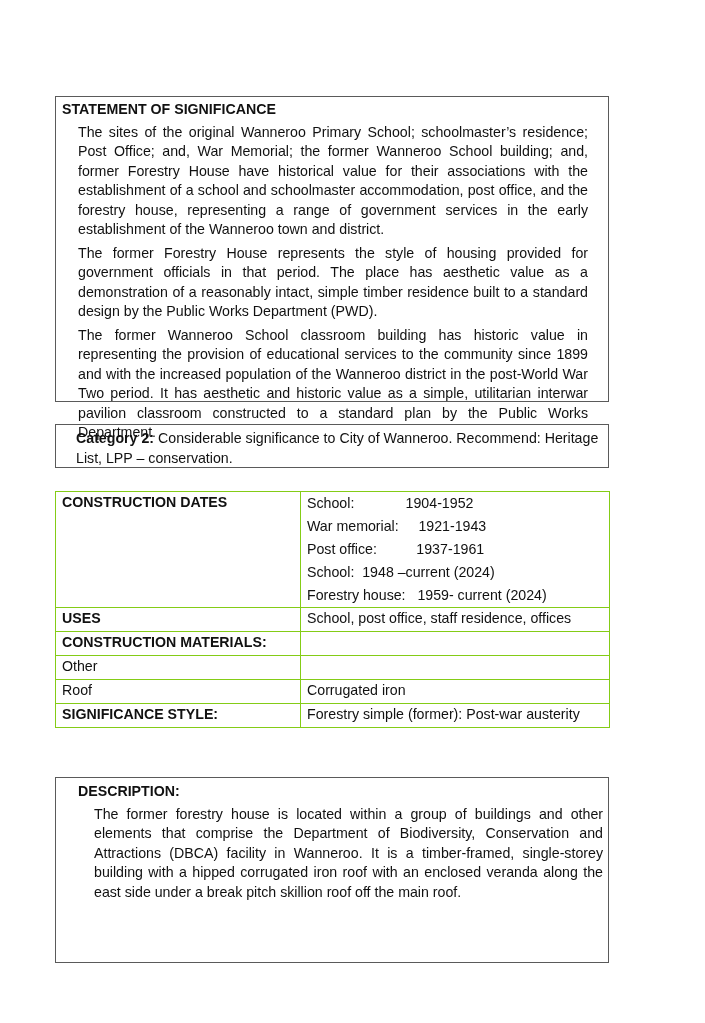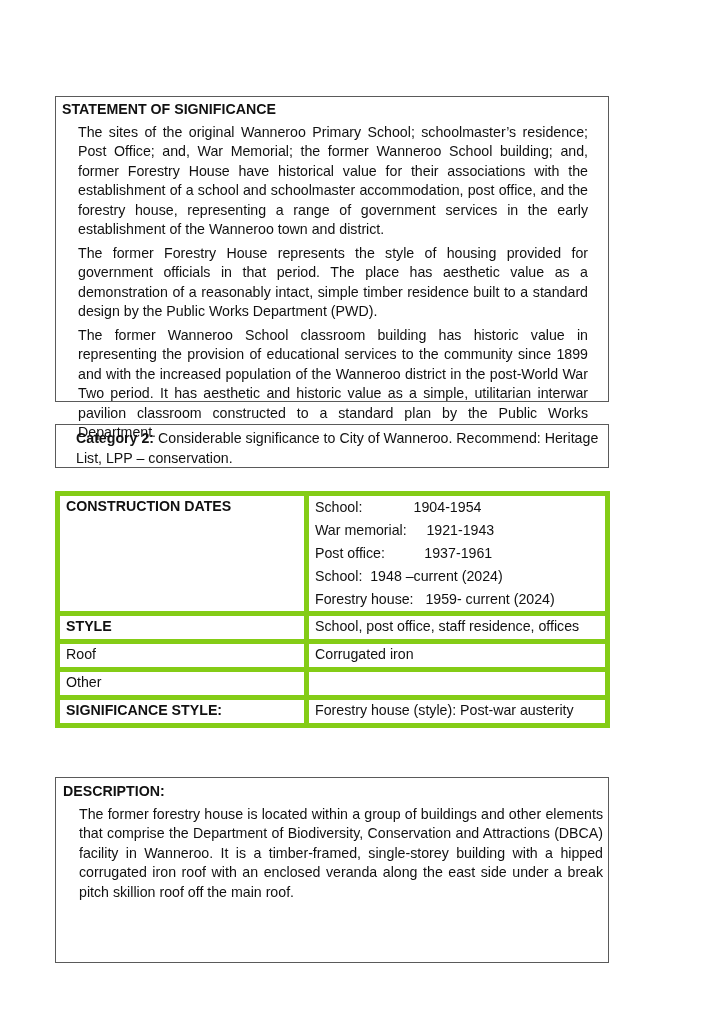--- a/index.html
+++ b/index.html
@@ -7,30 +7,30 @@
     width: 705px; height: 1023px; position: relative; overflow: hidden;
     font-family: "Liberation Sans", sans-serif; color: #111111;
     font-size: 14.2px; line-height: 19.5px;
   }
   .box {
     position: absolute; left: 55px; width: 554px;
     border: 1px solid #5a5a5a; box-sizing: border-box;
   }
   .sig { top: 96px; height: 306px; padding: 3px 20px 0 6px; }
   .cat { top: 424px; height: 44px; padding: 4px 5px 0 20px; }
-  .desc { top: 777px; height: 186px; padding: 4px 5px 0 7px; }
+  .desc { top: 777px; height: 186px; padding: 4px 5px 0 22px; }
   .heading { font-weight: bold; margin: 0 0 3px 0; }
   p.just { margin: 0 0 4px 16px; text-align: justify; }
   b { font-weight: bold; }
   table.info {
     position: absolute; left: 55px; top: 491px; width: 555px;
     border-collapse: collapse; table-layout: fixed;
   }
   table.info td {
-    border: 5px solid #84cc16; vertical-align: top;
+    border: 1px solid #84cc16; vertical-align: top;
     padding: 1px 6px 2px 6px; height: 20px;
   }
   table.info td.label { width: 232px; }
   .bold { font-weight: bold; }
   .dateline { height: 23px; line-height: 23px; white-space: pre; }
   .dates-cell { padding-top: 0 !important; padding-bottom: 0 !important; }
 </style>
 </head>
 <body>
 
@@ -43,42 +43,46 @@
 
 <div class="box cat">
   <span><b>Category 2:</b><span> Considerable significance to City of Wanneroo. Recommend: Heritage List, LPP – conservation.</span></span>
 </div>
 
 <table class="info">
   <tbody>
       <tr>
     <td class="label bold">CONSTRUCTION DATES</td>
     <td class="dates-cell">
-      <div class="dateline">School:             1904-1954</div>
+      <div class="dateline">School:             1904-1952</div>
       <div class="dateline">War memorial:     1921-1943</div>
       <div class="dateline">Post office:          1937-1961</div>
       <div class="dateline">School:  1948 –current (2024)</div>
       <div class="dateline">Forestry house:   1959- current (2024)</div>
     </td>
   </tr>
   <tr>
-    <td class="label bold">STYLE</td>
+    <td class="label bold">USES</td>
     <td>School, post office, staff residence, offices</td>
+  </tr>
+  <tr>
+    <td class="label bold">CONSTRUCTION MATERIALS:</td>
+    <td></td>
+  </tr>
+  <tr>
+    <td class="label">Other</td>
+    <td></td>
   </tr>
   <tr>
     <td class="label">Roof</td>
     <td>Corrugated iron</td>
   </tr>
   <tr>
-    <td class="label">Other</td>
-    <td></td>
-  </tr>
-  <tr>
     <td class="label bold">SIGNIFICANCE STYLE:</td>
-    <td>Forestry house (style): Post-war austerity</td>
+    <td>Forestry simple (former): Post-war austerity</td>
   </tr>
 </tbody>
   </table>
 
 <div class="box desc">
   <div class="heading">DESCRIPTION:</div>
   <p class="just">The former forestry house is located within a group of buildings and other elements that comprise the Department of Biodiversity, Conservation and Attractions (DBCA) facility in Wanneroo. It is a timber-framed, single-storey building with a hipped corrugated iron roof with an enclosed veranda along the east side under a break pitch skillion  roof off the main roof.</p>
 </div>
 
 </body></html>

